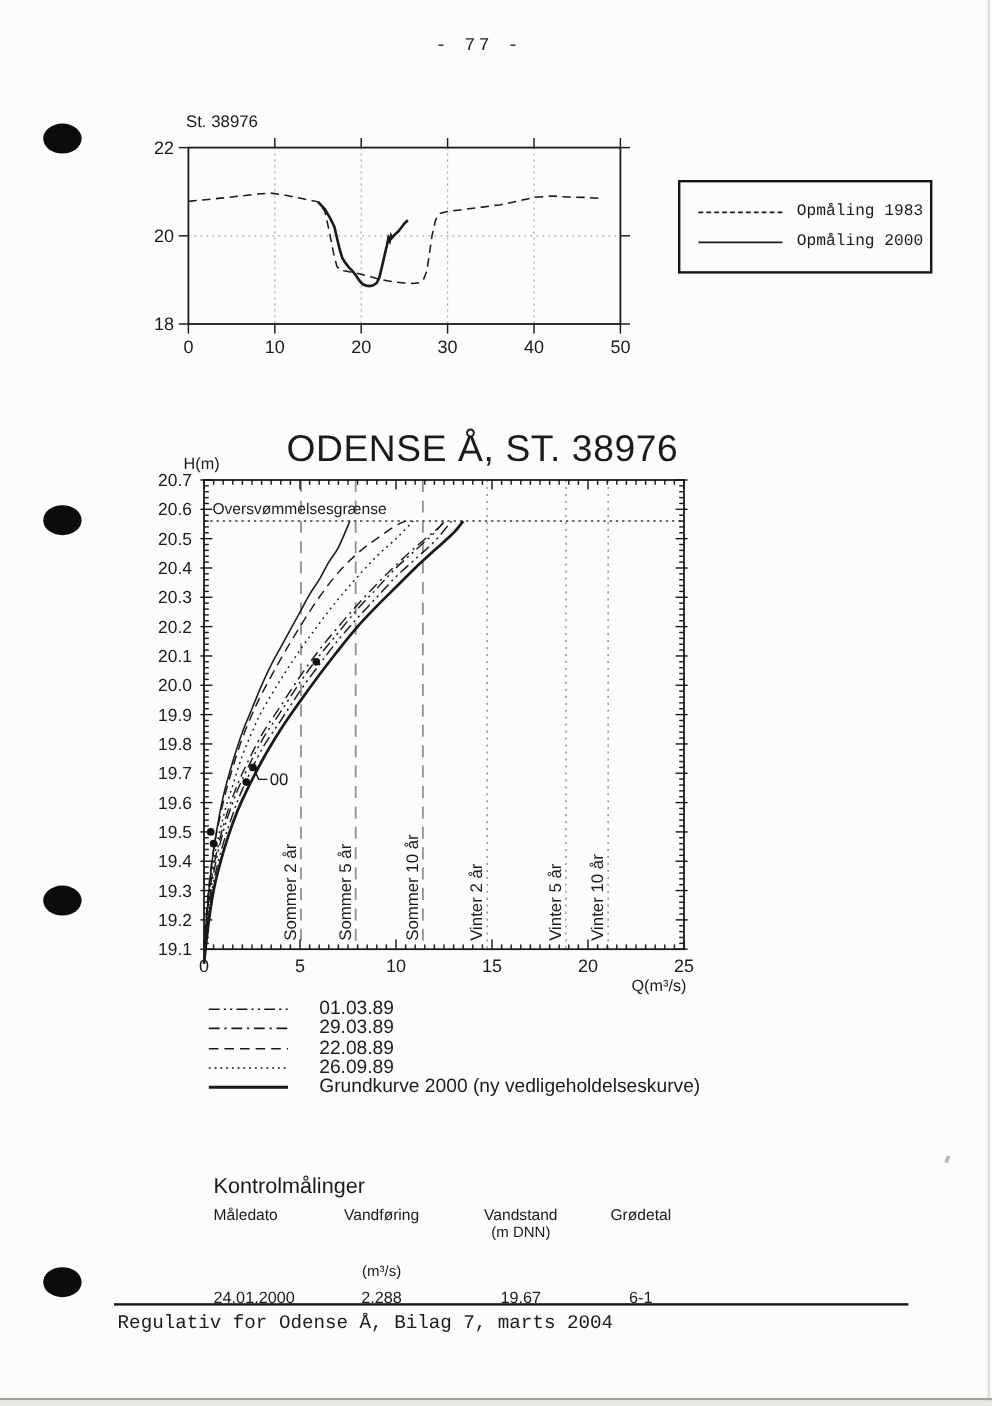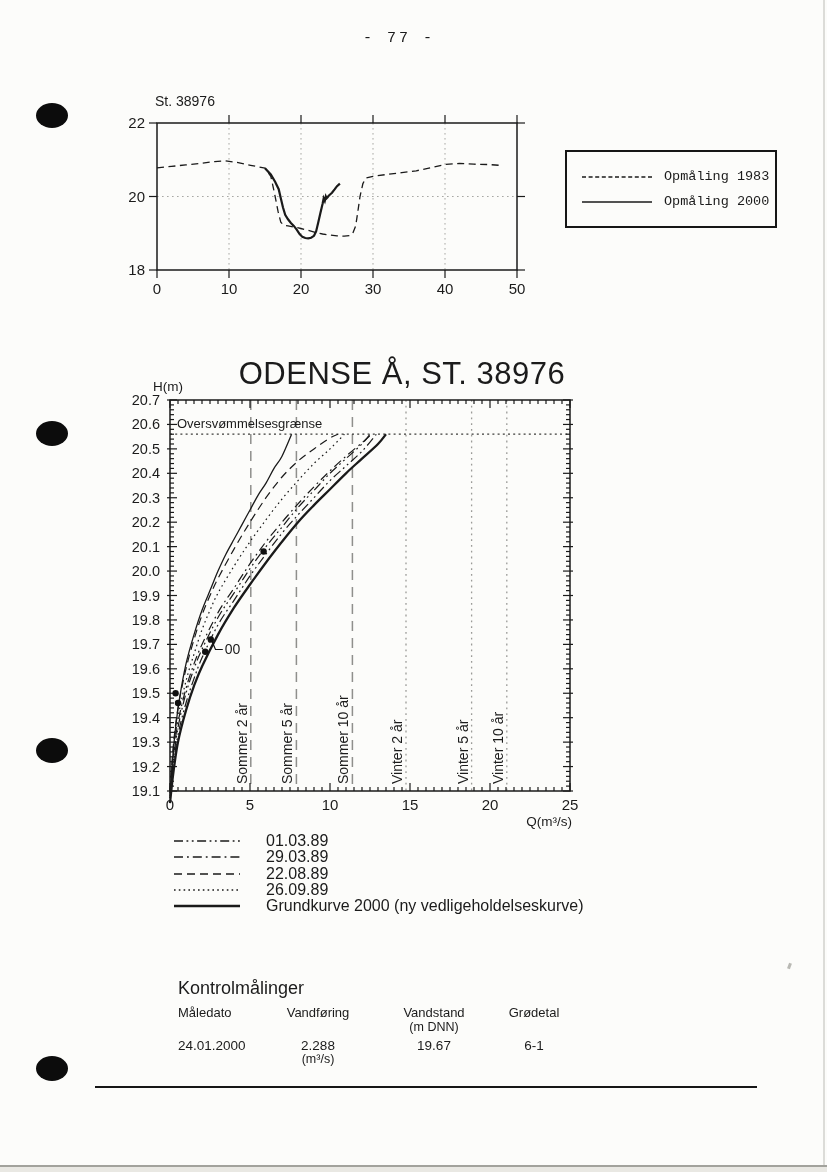--- a/index.html
+++ b/index.html
@@ -27,21 +27,21 @@
   .ls-dash{stroke-dasharray:8,5;}
   .ls-dot{stroke-dasharray:1.6,3.2;}
   .ls-dd{stroke-dasharray:9,4,1.8,4;}
   .ls-ddd{stroke-dasharray:9,3.5,1.8,3.5,1.8,3.5;}
   .ls-thick{stroke-width:2.4;}
 
   .table-block{left:178px;top:978px;width:430px;height:80px;}
   .table-title{position:absolute;left:0;top:0;font-size:18px;}
   .th{position:absolute;font-size:13px;white-space:nowrap;}
   .tu{position:absolute;font-size:12.5px;white-space:nowrap;}
-  .td{position:absolute;font-size:13.5px;white-space:nowrap;}
+  .td{position:absolute;font-size:13.5px;white-space:nowrap;margin-top:36px;}
   .ctr{transform:translateX(-50%);}
 
   .footer-rule{left:95px;top:1086px;width:662px;height:2px;background:#161616;}
   .footer-text{left:98px;top:1094px;font-size:16px;}
 
   .hole{width:32px;height:25px;border-radius:50%;background:#0c0c0c;}
   .edge-right{left:823px;top:0;width:2px;height:1172px;background:#dcdcd8;}
   .edge-bottom{left:0;top:1165px;width:827px;height:2px;background:#a2a29c;}
   .edge-bottom-band{left:0;top:1167px;width:827px;height:5px;background:#e9e8e3;}
   .artifact{left:788px;top:963px;width:3px;height:6px;background:#b9b9b4;transform:rotate(20deg);}
@@ -492,14 +492,15 @@
     <span class="th ctr" style="left:356px;top:27px;">Grødetal</span>
     <span class="tu ctr" style="left:140px;top:42px;margin-top:32px;">(m³/s)</span>
     <span class="tu ctr" style="left:256px;top:42px;">(m DNN)</span>
     <span class="td" style="left:0;top:60px;">24.01.2000</span>
     <span class="td ctr" style="left:140px;top:60px;">2.288</span>
     <span class="td ctr" style="left:256px;top:60px;">19.67</span>
     <span class="td ctr" style="left:356px;top:60px;">6-1</span>
   </div>
 
   <div class="abs footer-rule"></div>
+  <div class="abs footer-text mono">Regulativ for Odense Å, Bilag 7, marts 2004</div>
 
 </div>
 
 </body></html>

